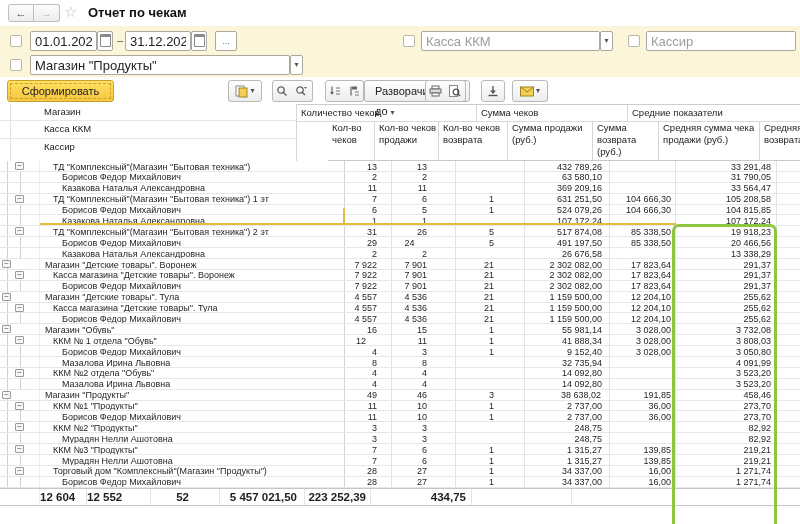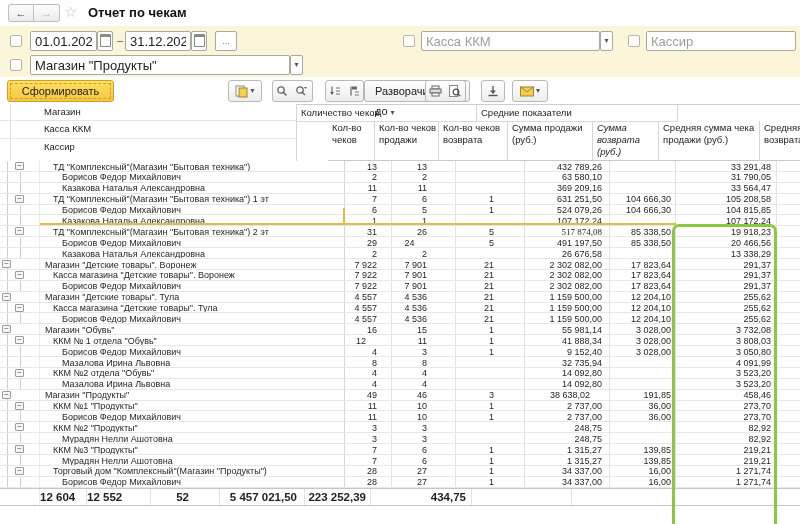--- a/index.html
+++ b/index.html
@@ -208,28 +208,29 @@
     <div class="inner">
       <div style="display:flex;">
         <div class="leftblock">
           <div class="dimcell dim0">Магазин</div>
           <div class="dimcell dim1">Касса ККМ</div>
           <div class="dimcell dim2">Кассир</div>
         </div>
         <div class="rightblock">
           <div class="hgrouprow">
               <div class="hgroup" style="width: 180px;">Количество чеков</div>
+              <div class="hgroup" style="width: 151px;">Сумма чеков</div>
               <div class="hgroup" style="width: 201px;">Средние показатели</div>
             </div>
           <div class="hcolrow">
               <div class="hcol" style="width: 47px; margin-left: 31px;">Кол-во чеков</div>
               <div class="hcol" style="width: 64px;">Кол-во чеков продажи</div>
               <div class="hcol" style="width: 69px;">Кол-во чеков возврата</div>
               <div class="hcol" style="width: 85px;">Сумма продажи (руб.)</div>
-              <div class="hcol" style="width: 66px; font-style: italic;">Сумма возврата (руб.)</div>
+              <div class="hcol" style="width: 66px;">Сумма возврата (руб.)</div>
               <div class="hcol" style="width: 101px;">Средняя сумма чека продажи (руб.)</div>
               <div class="hcol" style="width: 100px;">Средняя сумма чека возврата (руб.)</div>
             </div>
         </div>
       </div>
       <div>
           <div class="trow">
             <div class="gut">
               <div class="chain c1"></div>
               <div class="minus lv2" title="">−</div>
@@ -315,21 +316,21 @@
           </div>
           <div class="trow">
             <div class="gut">
               <div class="chain c1"></div>
               <div class="minus lv2" title="">−</div>
             </div>
             <div class="cname lvl2">ТД "Комплексный"(Магазин "Бытовая техника") 2 эт</div>
             <div class="cv" style="width: 47px; padding-right: 14px;">31</div>
             <div class="cv" style="width: 64px; padding-right: 28px;">26</div>
             <div class="cv" style="width: 69px; padding-right: 30px;">5</div>
-            <div class="cv" style="width: 85px; padding-right: 7px; font-family: Liberation Serif, serif;">517 874,08</div>
+            <div class="cv" style="width: 85px; padding-right: 7px;">517 874,08</div>
             <div class="cv" style="width: 66px; padding-right: 4px;">85 338,50</div>
             <div class="cv" style="width: 101px; padding-right: 5px;">19 918,23</div>
             <div class="cv" style="width: 100px; padding-right: 3px;"></div>
           </div>
           <div class="trow">
             <div class="gut">
               <div class="chain c1"></div>
               <div class="chain c2"></div>
             </div>
             <div class="cname lvl3">Борисов Федор Михайлович</div>
@@ -525,21 +526,21 @@
           </div>
           <div class="trow">
             <div class="gut">
               <div class="chain c1"></div>
               <div class="minus lv1" title="">−</div>
             </div>
             <div class="cname lvl1">Магазин "Продукты"</div>
             <div class="cv" style="width: 47px; padding-right: 14px;">49</div>
             <div class="cv" style="width: 64px; padding-right: 28px;">46</div>
             <div class="cv" style="width: 69px; padding-right: 30px;">3</div>
-            <div class="cv" style="width: 85px; padding-right: 19px;">38 638,02</div>
+            <div class="cv" style="width: 85px; padding-right: 8px;">38 638,02</div>
             <div class="cv" style="width: 66px; padding-right: 4px;">191,85</div>
             <div class="cv" style="width: 101px; padding-right: 5px;">458,46</div>
             <div class="cv" style="width: 100px; padding-right: 3px;"></div>
           </div>
           <div class="trow">
             <div class="gut">
               <div class="chain c1"></div>
               <div class="minus lv2" title="">−</div>
             </div>
             <div class="cname lvl2">ККМ №1 "Продукты"</div>

